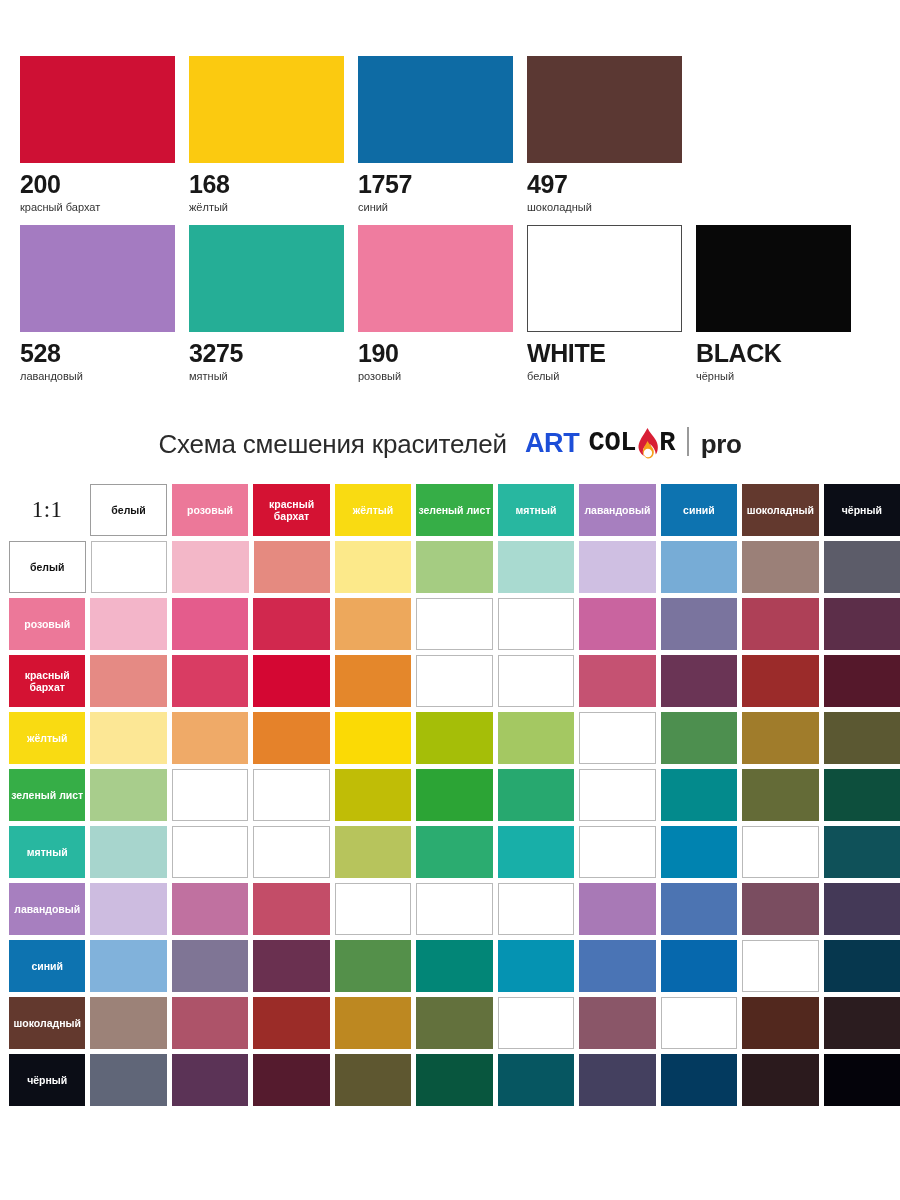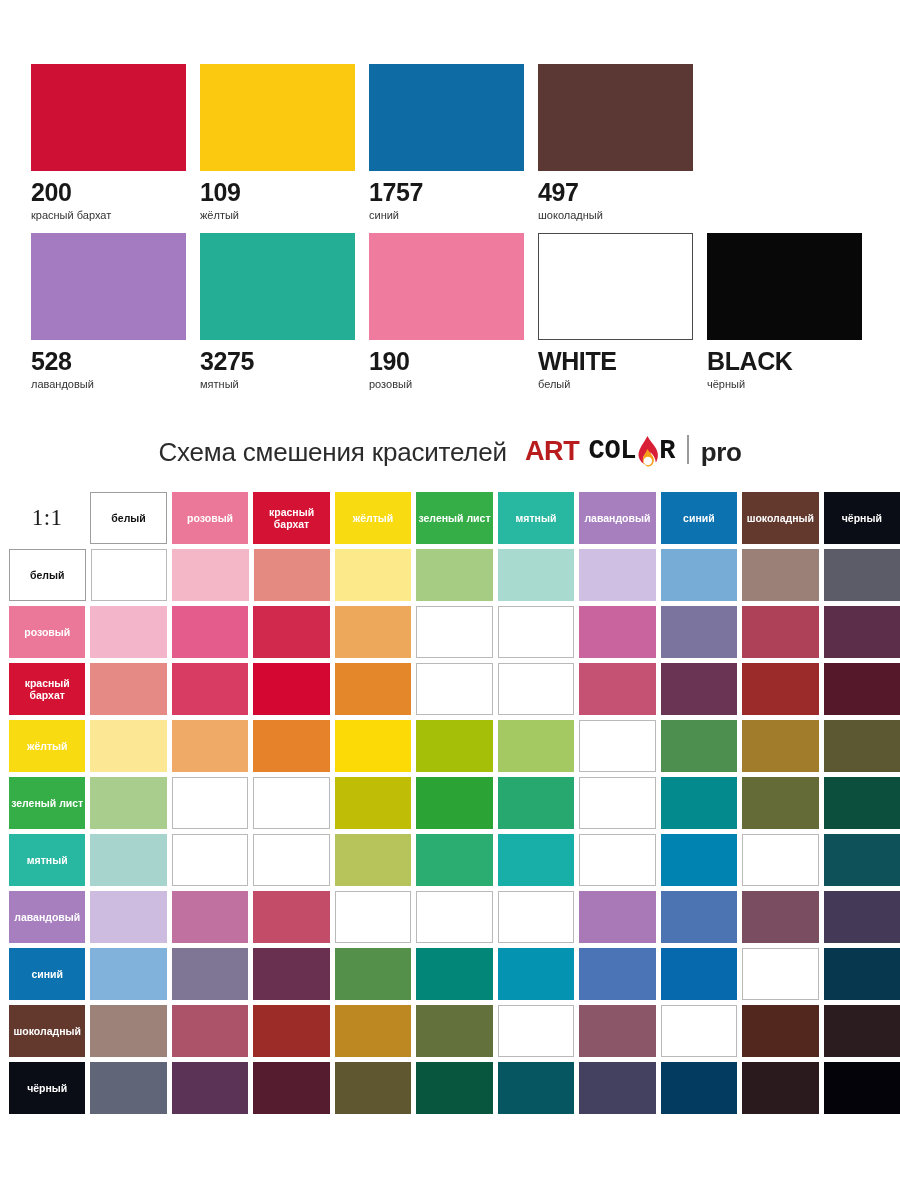--- a/index.html
+++ b/index.html
@@ -6,21 +6,21 @@
   body{
     width:900px;height:1200px;
     background:#ffffff;
     font-family:"Liberation Sans","DejaVu Sans",sans-serif;
     color:#1a1a1a;
     overflow:hidden;
   }
   .page{position:relative;width:900px;height:1200px;}
 
   
-  .swatch-section{padding:56px 30px 0 31px;margin-top:8px;}
+  .swatch-section{padding:56px 30px 0 20px;}
   .swatch-row{display:flex;gap:14px;margin-bottom:12px;}
   .swatch{width:155px;}
   .swatch-chip{
     width:100%;height:107px;
     box-sizing:border-box;
   }
   .swatch-chip.outlined{border:1.5px solid #4a4a4a;}
   .swatch-code{
     font-size:25px;font-weight:bold;
     letter-spacing:-0.4px;
@@ -35,21 +35,21 @@
   
   .title-bar{
     display:flex;align-items:flex-end;justify-content:center;
     gap:18px;margin-top:44px;
   }
   .title-text{font-size:26px;color:#2b2b2b;letter-spacing:-0.2px;line-height:1;}
   .brand{
     display:flex;align-items:flex-end;gap:9px;
     font-size:27px;font-weight:bold;letter-spacing:-0.3px;line-height:1;
   }
-  .brand-art{color:#b91c1c;}
+  .brand-art{color:#1d4ed8;}
   .brand-col{color:#111;position:relative;display:inline-block;font-family:Liberation Mono, monospace;}
   .flame-wrap{position:relative;display:inline-block;width:23px;height:31px;vertical-align:bottom;}
   .flame-wrap svg{position:absolute;left:0;bottom:-2px;}
   .brand-r{color:#111;}
   .brand-divider{
     width:1.5px;height:29px;background:#9a9a9a;
     margin:0 3px 1px 3px;
   }
   .brand-pro{font-size:26px;font-weight:bold;color:#222;line-height:1;}
 
@@ -82,21 +82,21 @@
 
   <div class="swatch-section">
     <div class="swatch-row" id="prow1">
         <div class="swatch">
           <div class="swatch-chip" style="background: rgb(206, 16, 52);"></div>
           <div class="swatch-code">200</div>
           <div class="swatch-name">красный бархат</div>
         </div>
         <div class="swatch">
           <div class="swatch-chip" style="background: rgb(251, 202, 16);"></div>
-          <div class="swatch-code">109</div>
+          <div class="swatch-code">168</div>
           <div class="swatch-name">жёлтый</div>
         </div>
         <div class="swatch">
           <div class="swatch-chip" style="background: rgb(14, 107, 164);"></div>
           <div class="swatch-code">1757</div>
           <div class="swatch-name">синий</div>
         </div>
         <div class="swatch">
           <div class="swatch-chip" style="background: rgb(91, 56, 51);"></div>
           <div class="swatch-code">497</div>

